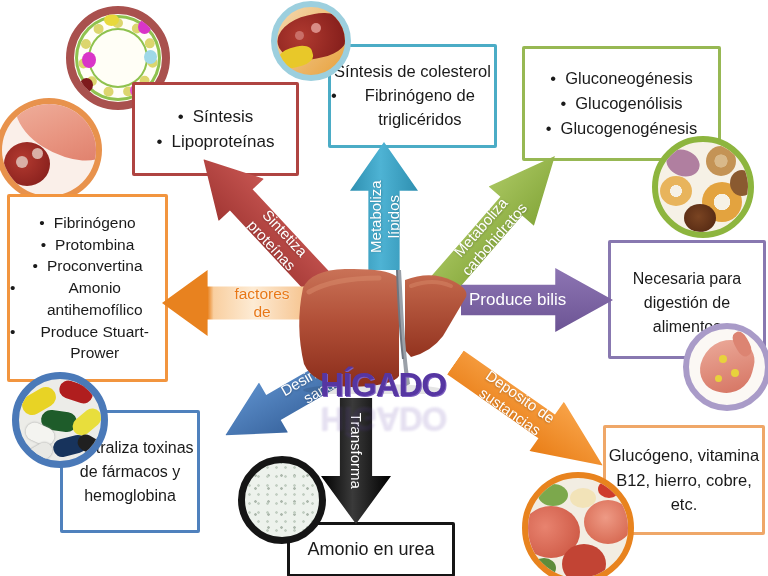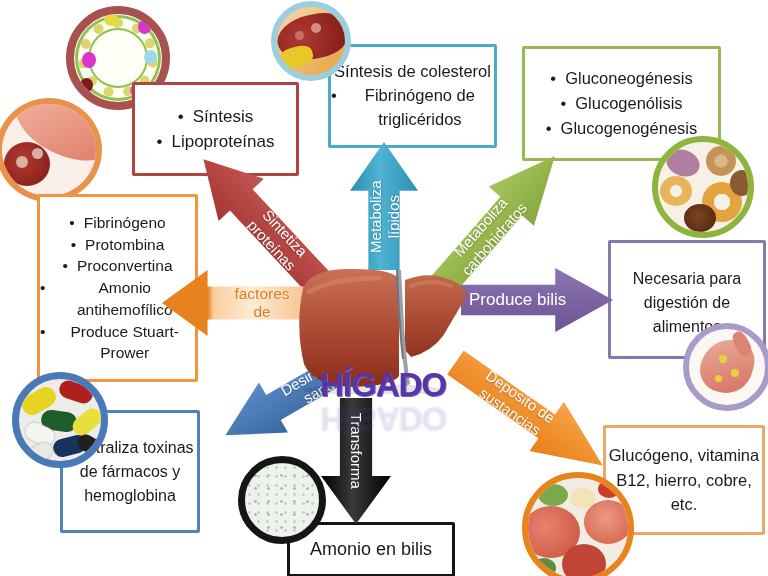--- a/index.html
+++ b/index.html
@@ -67,28 +67,28 @@
 
 <div class="tbox" style="left:608px;top:240px;width:158px;height:119px;border:3px solid #8878B0;font-size:16px;justify-content:flex-start;padding-top:24px;box-sizing:border-box;">
   <div>Necesaria para digestión de alimentos</div>
 </div>
 
 <div class="tbox" style="left:603px;top:425px;width:156px;height:104px;border:3px solid #EFA768;font-size:16.5px;">
   <div>Glucógeno, vitamina B12, hierro, cobre, etc.</div>
 </div>
 
 <div class="tbox" style="left:287px;top:522px;width:162px;height:49px;border:3px solid #151515;font-size:18px;">
-  <div>Amonio en bilis</div>
+  <div>Amonio en urea</div>
 </div>
 
 <div class="tbox" style="left:60px;top:410px;width:134px;height:117px;border:3px solid #4F81BD;font-size:16px;">
   <div>Neutraliza toxinas de fármacos y hemoglobina</div>
 </div>
 
-<div class="tbox" style="left:7px;top:194px;width:155px;height:182px;border:3px solid #F2953F;font-size:15.5px;line-height:1.4;margin-left:30px;">
+<div class="tbox" style="left:7px;top:194px;width:155px;height:182px;border:3px solid #F2953F;font-size:15.5px;line-height:1.4;">
   <div class="bullet">Fibrinógeno</div>
   <div class="bullet">Protombina</div>
   <div class="bullet">Proconvertina</div>
   <div class="bullet">Amonio antihemofílico</div>
   <div class="bullet">Produce Stuart-Prower</div>
 </div>
 
 <div class="arrow a-up" style="left:350px;top:142px;width:68px;height:128px;background:linear-gradient(to right,#2E8FB0,#4EB3D4 45%,#2E8FB0);">
   <span class="pre tilt-lbl" style="transform:rotate(-90deg);margin-top:22px;">Metaboliza
 lípidos</span>

